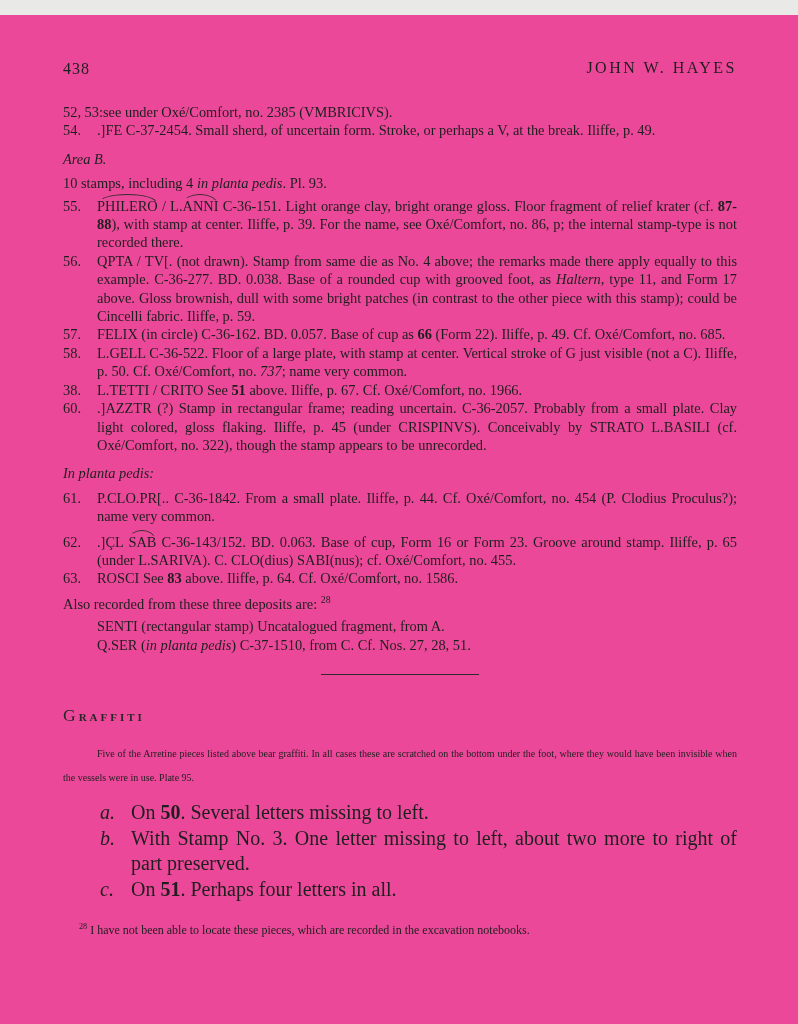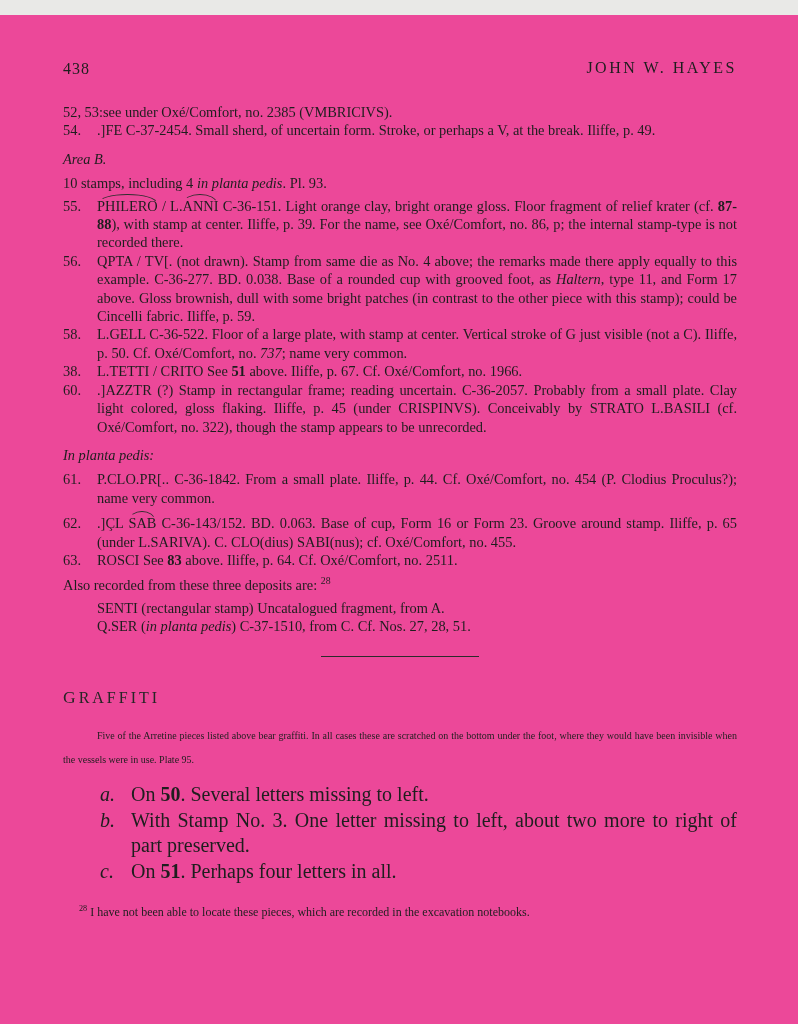--- a/index.html
+++ b/index.html
@@ -31,21 +31,21 @@
   .seg-arc::before {
     content: ""; position: absolute; left: 1px; right: 1px; top: -4px; height: 7px;
     border: 1.4px solid transparent; border-top-color: #2e2e2e;
     border-radius: 50% / 100% 100% 0 0;
   }
   
   .rule { width: 158px; height: 0; border-top: 1.6px solid #2b2b2b; margin: 20px auto 30px; }
   
   .g-head { margin: 0 0 16px; font-weight: normal; font-size: 13px; letter-spacing: 3px; color: #262626; }
   .seg-cap { font-size: 17.5px; }
-  .seg-smc { font-size: 16px; }
+  .seg-smc { font-size: 11px; font-weight: bold; }
   .g-para { font-size: 10px; line-height: 24.5px; text-align: justify; text-indent: 34px; margin: 0 0 9px; }
   .g-item { font-size: 20px; line-height: 24.5px; padding-left: 68px; margin: 0 0 2px; text-align: justify; }
   .g-letter { display: inline-block; width: 31px; margin-left: -31px; font-style: italic; }
   
   .footnote { margin-top: 20px; font-size: 12px; line-height: 17.5px; text-indent: 16px; }
 </style>
 </head>
 <body>
 
 <div class="page">
@@ -56,27 +56,28 @@
   </header>
 
   <section class="catalog">
     <div>
         <div class="block block-entry"><span class="num">52, 53:</span><span>see under Oxé/Comfort, no. 2385 (VMBRICIVS).</span></div>
         <div class="block block-entry"><span class="num">54.</span><span>.]FE C-37-2454. Small sherd, of uncertain form. Stroke, or perhaps a V, at the break. Iliffe, p. 49.</span></div>
         <div class="block block-head"><span class="seg-i">Area B.</span></div>
         <div class="block block-para"><span>10 stamps, including 4 </span><span class="seg-i">in planta pedis</span><span>. Pl. 93.</span></div>
         <div class="block block-entry"><span class="num">55.</span><span class="seg-arc">PHILERO</span><span> / L.</span><span class="seg-arc">ANNI</span><span> C-36-151. Light orange clay, bright orange gloss. Floor fragment of relief krater (cf. </span><span class="seg-b">87-88</span><span>), with stamp at center. Iliffe, p. 39. For the name, see Oxé/Comfort, no. 86, p; the internal stamp-type is not recorded there.</span></div>
         <div class="block block-entry"><span class="num">56.</span><span>QPTA / TV[. (not drawn). Stamp from same die as No. 4 above; the remarks made there apply equally to this example. C-36-277. BD. 0.038. Base of a rounded cup with grooved foot, as </span><span class="seg-i">Haltern</span><span>, type 11, and Form 17 above. Gloss brownish, dull with some bright patches (in contrast to the other piece with this stamp); could be Cincelli fabric. Iliffe, p. 59.</span></div>
+        <div class="block block-entry"><span class="num">57.</span><span>FELIX (in circle) C-36-162. BD. 0.057. Base of cup as </span><span class="seg-b">66</span><span> (Form 22). Iliffe, p. 49. Cf. Oxé/Comfort, no. 685.</span></div>
         <div class="block block-entry"><span class="num">58.</span><span>L.GELL C-36-522. Floor of a large plate, with stamp at center. Vertical stroke of G just visible (not a C). Iliffe, p. 50. Cf. Oxé/Comfort, no. </span><span class="seg-i">737</span><span>; name very common.</span></div>
         <div class="block block-entry"><span class="num">38.</span><span>L.TETTI / CRITO See </span><span class="seg-b">51</span><span> above. Iliffe, p. 67. Cf. Oxé/Comfort, no. 1966.</span></div>
         <div class="block block-entry"><span class="num">60.</span><span>.]AZZTR (?) Stamp in rectangular frame; reading uncertain. C-36-2057. Probably from a small plate. Clay light colored, gloss flaking. Iliffe, p. 45 (under CRISPINVS). Conceivably by STRATO L.BASILI (cf. Oxé/Comfort, no. 322), though the stamp appears to be unrecorded.</span></div>
         <div class="block block-head"><span class="seg-i">In planta pedis:</span></div>
         <div class="block block-entry"><span class="num">61.</span><span>P.CLO.PR[.. C-36-1842. From a small plate. Iliffe, p. 44. Cf. Oxé/Comfort, no. 454 (P. Clodius Proculus?); name very common.</span></div>
         <div class="block block-entry gap"><span class="num">62.</span><span>.]ÇL </span><span class="seg-arc">SAB</span><span> C-36-143/152. BD. 0.063. Base of cup, Form 16 or Form 23. Groove around stamp. Iliffe, p. 65 (under L.SARIVA). C. CLO(dius) SABI(nus); cf. Oxé/Comfort, no. 455.</span></div>
-        <div class="block block-entry"><span class="num">63.</span><span>ROSCI See </span><span class="seg-b">83</span><span> above. Iliffe, p. 64. Cf. Oxé/Comfort, no. 2511.</span></div>
+        <div class="block block-entry"><span class="num">63.</span><span>ROSCI See </span><span class="seg-b">83</span><span> above. Iliffe, p. 64. Cf. Oxé/Comfort, no. 1586.</span></div>
         <div class="block block-para gap"><span>Also recorded from these three deposits are: </span><span class="seg-sup">28</span></div>
         <div class="block block-sub"><span>SENTI (rectangular stamp) Uncatalogued fragment, from A.</span></div>
         <div class="block block-sub"><span>Q.SER (</span><span class="seg-i">in planta pedis</span><span>) C-37-1510, from C. Cf. Nos. 27, 28, 51.</span></div>
       </div>
   </section>
 
   <div class="rule"></div>
 
   <section class="graffiti">
     <h2 class="g-head"><span class="seg-cap">G</span><span class="seg-smc">RAFFITI</span></h2>

